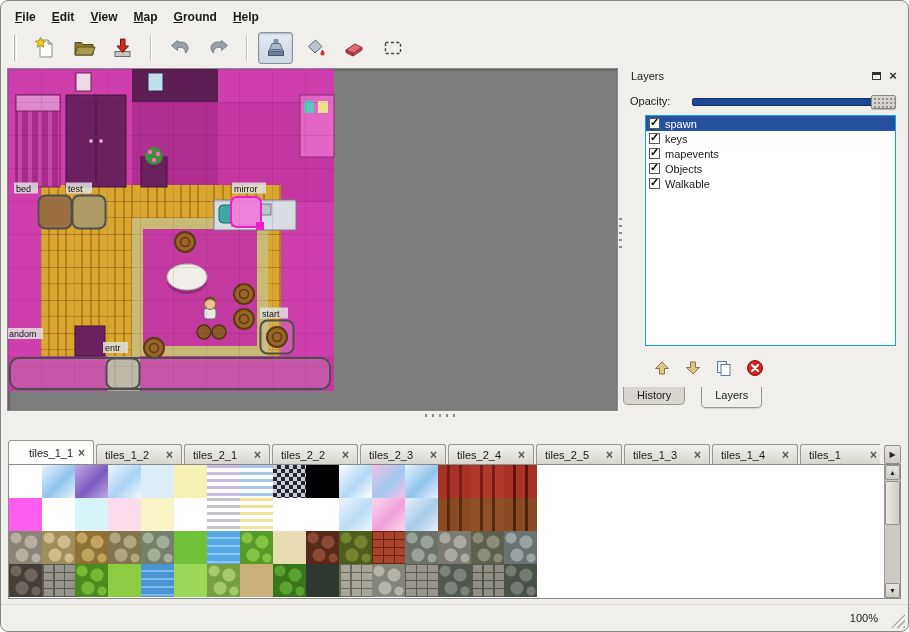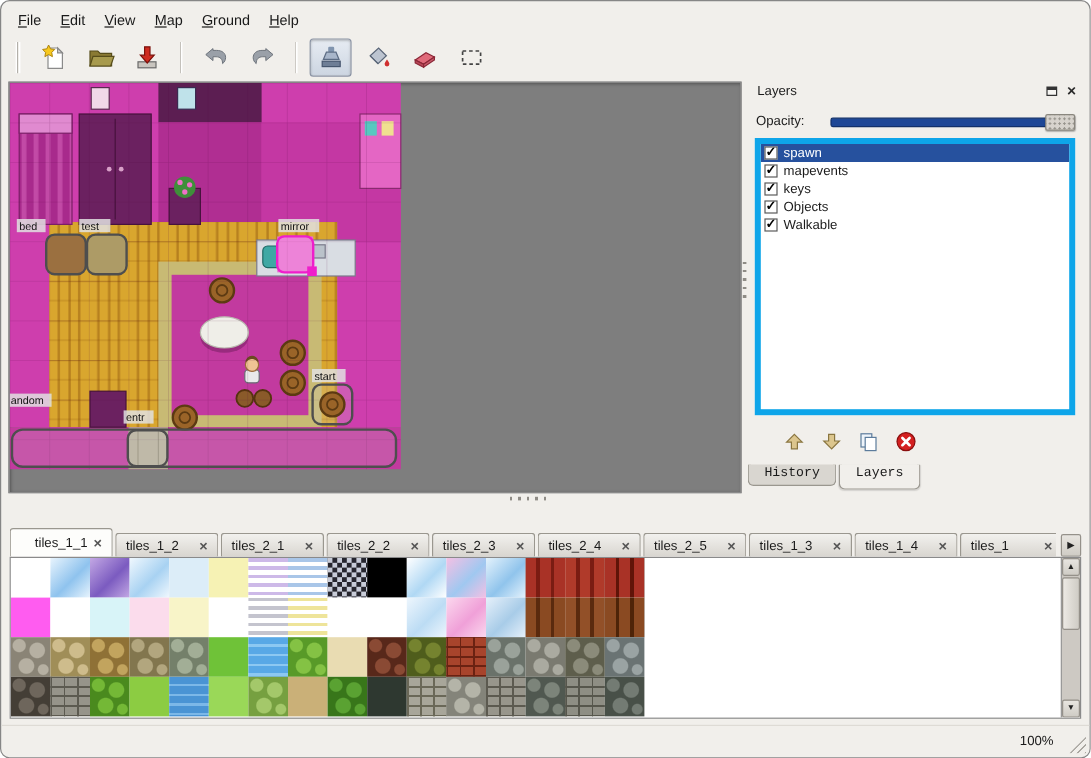--- a/index.html
+++ b/index.html
@@ -3,21 +3,21 @@
 <meta charset="utf-8">
 <style>
   * { box-sizing: border-box; margin: 0; padding: 0; }
   body { background: #ffffff; font-family: "Liberation Sans", sans-serif; }
   .window {
     position: relative; width: 909px; height: 632px;
     background: #f1efeb; border: 1px solid #868686; border-radius: 8px;
     overflow: hidden; font-family: "Liberation Sans", sans-serif; color: #1a1a1a;
   }
   
-  .menubar { position: absolute; left: 6px; top: 5px; height: 22px; display: flex; align-items: flex-end; }
+  .menubar { position: absolute; left: 6px; top: 5px; height: 22px; display: flex; align-items: flex-end; font-weight: bold; }
   .menu-item { display: inline-block; padding: 4px 8px; font-size: 12px; border-radius: 2px; cursor: default; }
   .menu-item::first-letter { text-decoration: underline; }
   
   .toolbar { position: absolute; left: 6px; top: 28px; right: 6px; height: 37px; display: flex; align-items: center; gap: 4px; padding-left: 4px; }
   .tb-handle { width: 4px; height: 26px; margin: 0 6px 0 2px;
     background: linear-gradient(90deg,#ffffff 0 1px,#b3b0aa 1px 2px,transparent 2px 3px,#ffffff 3px 4px); }
   .tb-btn { width: 35px; height: 32px; display: flex; align-items: center; justify-content: center;
     background: transparent; border: 1px solid transparent; border-radius: 3px; }
   .tb-btn.active { border: 1px solid #8a93a4; background: linear-gradient(#e7ecf3,#ccd5e1);
     box-shadow: inset 0 1px 2px rgba(0,0,0,0.25); }
@@ -47,32 +47,32 @@
   .opacity-row { position: absolute; top: 26px; left: 7px; right: 8px; height: 16px; display: flex; align-items: center; }
   .opacity-label { font-size: 11px; margin-right: 22px; }
   .slider { position: relative; flex: 1; height: 15px; }
   .slider-track { position: absolute; left: 0; right: 3px; top: 4px; height: 8px;
     background: #1e4796; border: 1px solid #12306a; border-radius: 2px; }
   .slider-handle { position: absolute; right: 0; top: 1px; width: 25px; height: 14px;
     background-color: #d7d3cd;
     background-image: radial-gradient(#96938c 0.9px, transparent 1.1px);
     background-size: 4px 4px; background-position: 1px 1px;
     border: 1px solid #8a877f; border-radius: 2px; box-shadow: 0 1px 1px rgba(0,0,0,0.25); }
-  .layer-list { position: absolute; top: 48px; left: 6px; right: 8px; height: 231px;
-    background: #ffffff; border: 5px solid #0ea5e9; overflow: hidden; }
+  .layer-list { position: absolute; top: 48px; left: 22px; right: 8px; height: 231px;
+    background: #ffffff; border: 1px solid #0ea5e9; overflow: hidden; }
   .layer-row { height: 15px; display: flex; align-items: center; gap: 5px; padding-left: 3px; font-size: 11px; }
   .layer-row.selected { background: #26519e; color: #ffffff; }
   .checkbox { width: 11px; height: 11px; background: #ffffff; border: 1px solid #5a5a5a; position: relative; flex: 0 0 auto; }
   .checkbox.checked::after { content: "✓"; position: absolute; left: 0; top: -3px; font-size: 11px; font-weight: bold; color: #000; }
   .layer-btns { position: absolute; top: 288px; left: 7px; right: 8px; height: 26px;
     display: flex; align-items: center; gap: 7px; padding-left: 20px; }
   .icon-btn { width: 24px; height: 24px; background: transparent; border: none; display: flex; align-items: center; justify-content: center; padding: 0; }
   .dock-tabs { position: absolute; top: 320px; left: 0; height: 23px; display: flex; align-items: flex-start; }
   .btab { padding: 2px 13px 0; font-size: 11px; height: 18px; background: #d9d6d0;
-    border: 1px solid #9a978f; border-top: none; border-radius: 0 0 5px 5px; margin-right: 2px; font-family: Liberation Mono, monospace; }
+    border: 1px solid #9a978f; border-top: none; border-radius: 0 0 5px 5px; margin-right: 16px; }
   .btab.active { background: #f1efeb; height: 21px; box-shadow: 0 1px 1px rgba(0,0,0,0.12); }
   
   .tilesets-dock { position: absolute; left: 4px; top: 418px; width: 899px; height: 183px; }
   .ts-tabbar { position: absolute; top: 20px; left: 3px; right: 24px; height: 25px;
     display: flex; align-items: flex-end; overflow: hidden; }
   .ts-tab { flex: 0 0 auto; width: 86px; height: 20px; display: flex; align-items: center; justify-content: space-between;
     padding: 0 8px; background: linear-gradient(#f2f1ee,#d8d5cf); border: 1px solid #9a978f; border-bottom: none;
     border-radius: 3px 3px 0 0; margin-right: 2px; font-size: 11px; }
   .ts-tab.active { background: #fdfdfb; height: 24px; padding-left: 20px; }
   .tab-close { color: #555; font-size: 12px; font-weight: bold; line-height: 10px; }
@@ -314,25 +314,25 @@
         <div class="slider-handle"></div>
       </div>
     </div>
     <div class="layer-list">
       <div class="layer-row selected">
         <span class="checkbox checked"></span>
         <span class="layer-name">spawn</span>
       </div>
       <div class="layer-row">
         <span class="checkbox checked"></span>
-        <span class="layer-name">mapevents</span>
+        <span class="layer-name">keys</span>
       </div>
       <div class="layer-row">
         <span class="checkbox checked"></span>
-        <span class="layer-name">keys</span>
+        <span class="layer-name">mapevents</span>
       </div>
       <div class="layer-row">
         <span class="checkbox checked"></span>
         <span class="layer-name">Objects</span>
       </div>
       <div class="layer-row">
         <span class="checkbox checked"></span>
         <span class="layer-name">Walkable</span>
       </div>
     </div>

